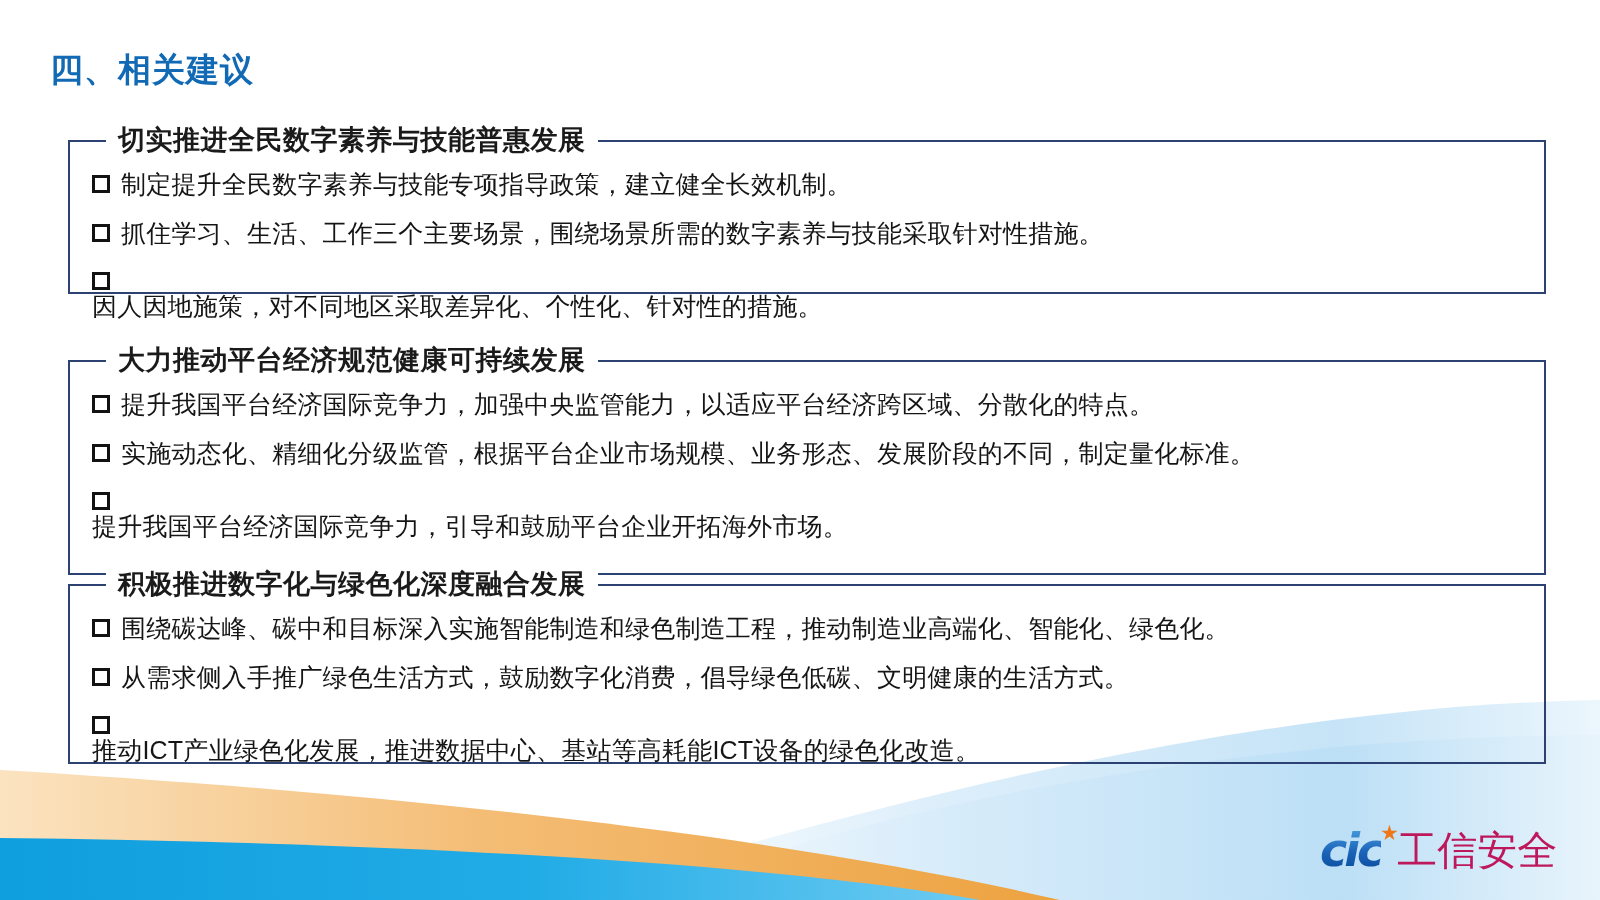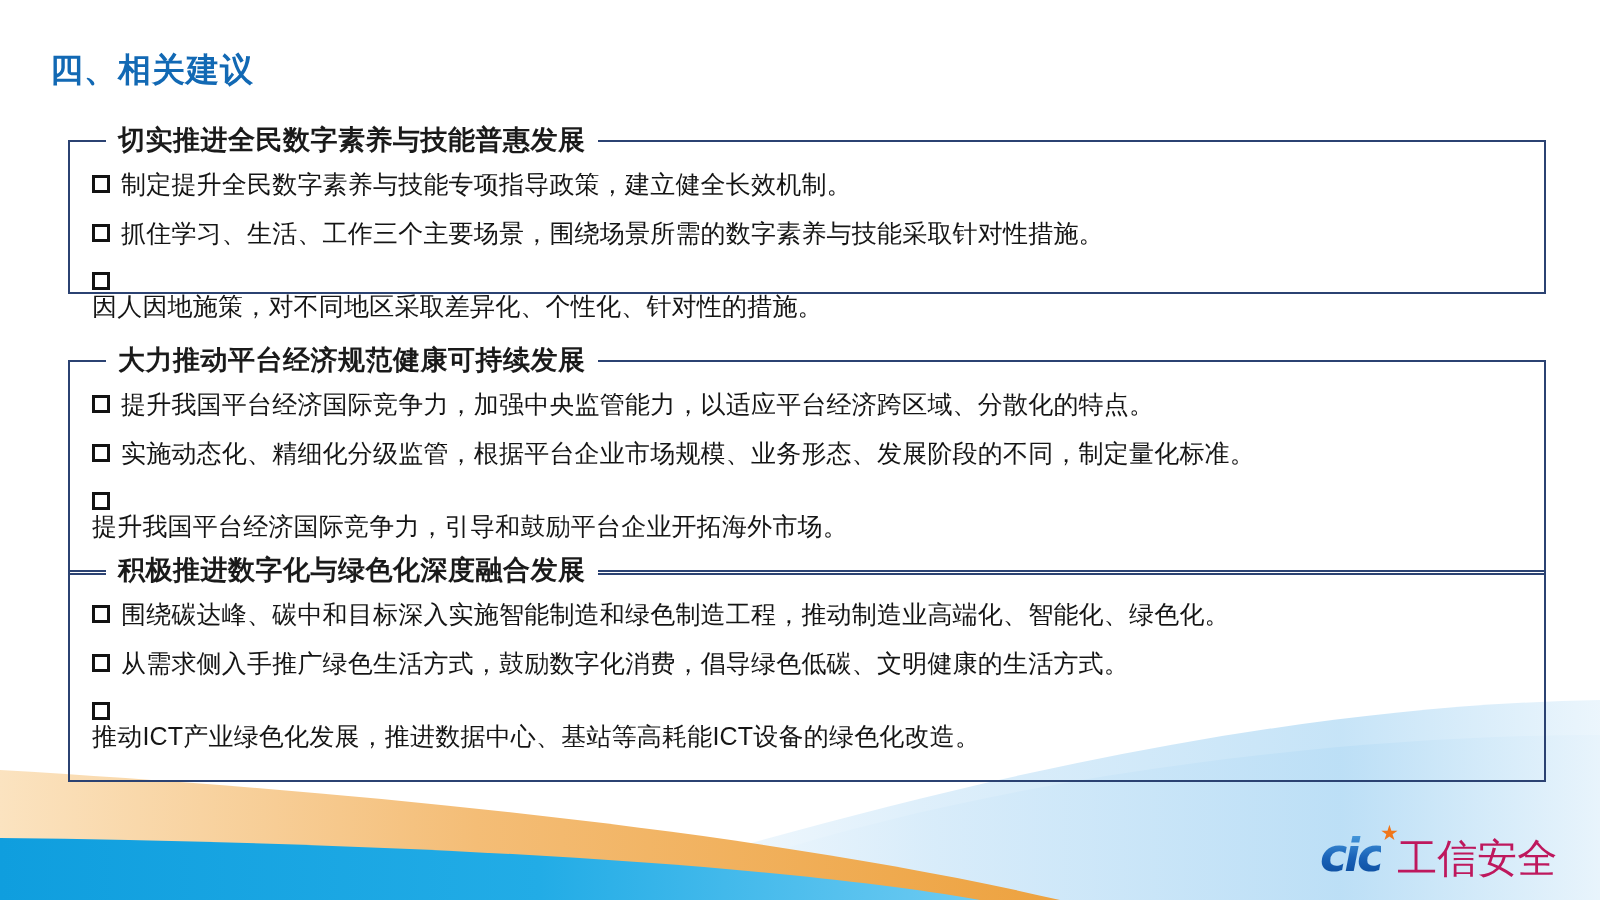--- a/index.html
+++ b/index.html
@@ -96,29 +96,29 @@
     font-size: 25px;
     line-height: 1.3;
     color: #151515;
     font-family: "Liberation Sans", "DejaVu Sans", sans-serif;
     letter-spacing: 0.2px;
     white-space: nowrap;
   }
 
   #section-1 { top: 140px; height: 154px; }
   #section-2 { top: 360px; height: 215px; }
-  #section-3 { top: 570px; height: 212px; }
+  #section-3 { top: 584px; height: 180px; }
 
   
   #brand-logo {
     position: absolute;
     left: 1320px;
     top: 822px;
     display: flex;
-    align-items: flex-end;
+    align-items: center;
     height: 56px;
   }
   #logo-cic {
     position: relative;
     font-size: 46px;
     font-weight: bold;
     font-style: italic;
     letter-spacing: -3px;
     background: linear-gradient(180deg, #4b9fe0 0%, #1a63b8 55%, #0b4b9c 100%);
     -webkit-background-clip: text;

